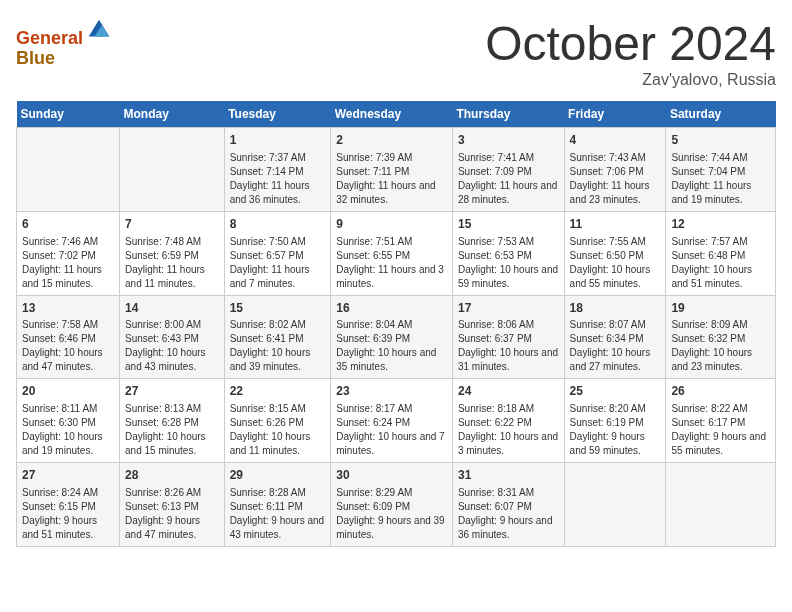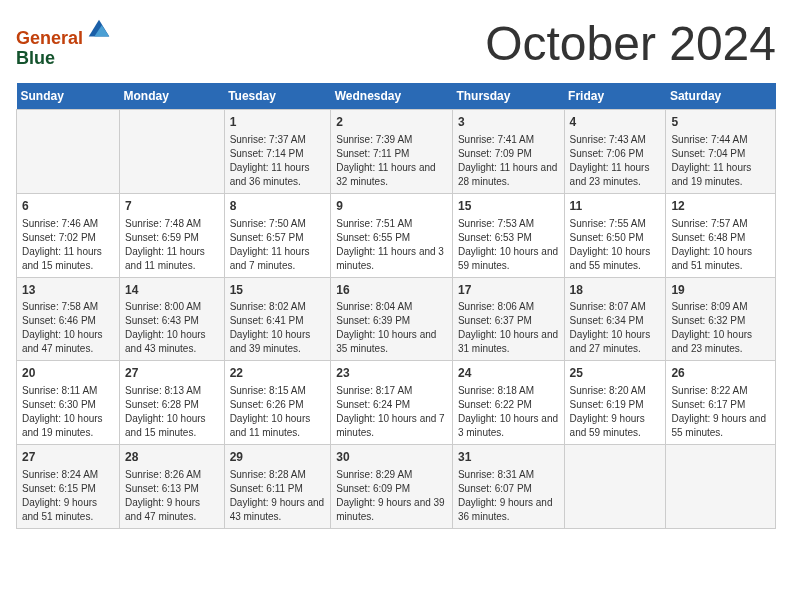--- a/index.html
+++ b/index.html
@@ -19,21 +19,21 @@
     .logo {
       display: flex;
       align-items: center;
     }
     .logo-text {
       font-size: 18px;
       font-weight: bold;
       line-height: 1.1;
     }
     .logo-general { color: #c2410c; }
-    .logo-blue { color: #14532d; margin-top: 12px; }
+    .logo-blue { color: #a16207; margin-top: 12px; }
     .logo-icon {
       width: 28px;
       height: 28px;
       margin-left: 2px;
     }
     .title-block { text-align: right; }
     .month-title {
       font-size: 48px;
       font-weight: 300;
       color: #333;
@@ -94,20 +94,21 @@
           <polygon points="10,22 18,10 26,22" fill="#4a9fd4"></polygon>
         </svg>
       </div>
       <div class="logo-text">
         <span class="logo-blue">Blue</span>
       </div>
     </div>
   </div>
   <div class="title-block">
     <div class="month-title">October 2024</div>
+    <div class="subtitle">Zav'yalovo, Russia</div>
   </div>
 </div>
 
 <table>
   <thead>
     <tr>
     <th>Sunday</th>
         <th>Monday</th>
         <th>Tuesday</th>
         <th>Wednesday</th>

